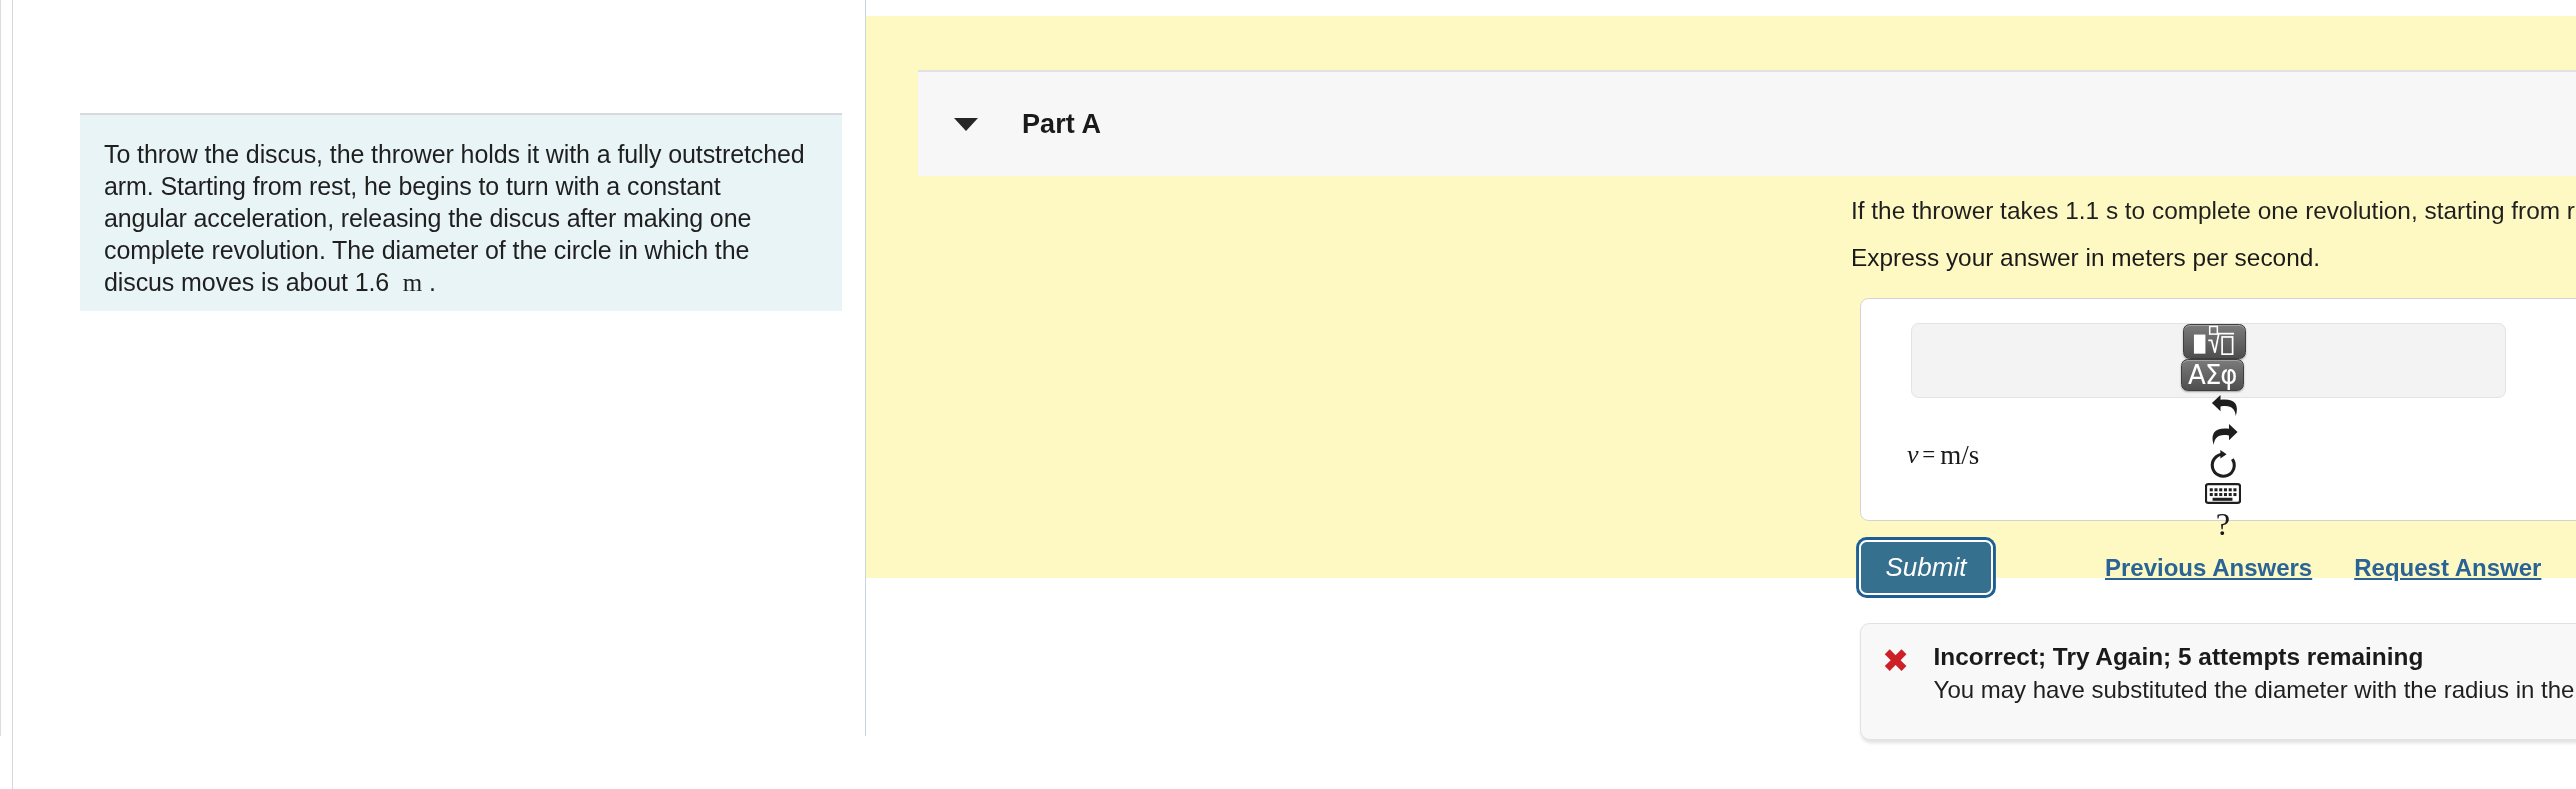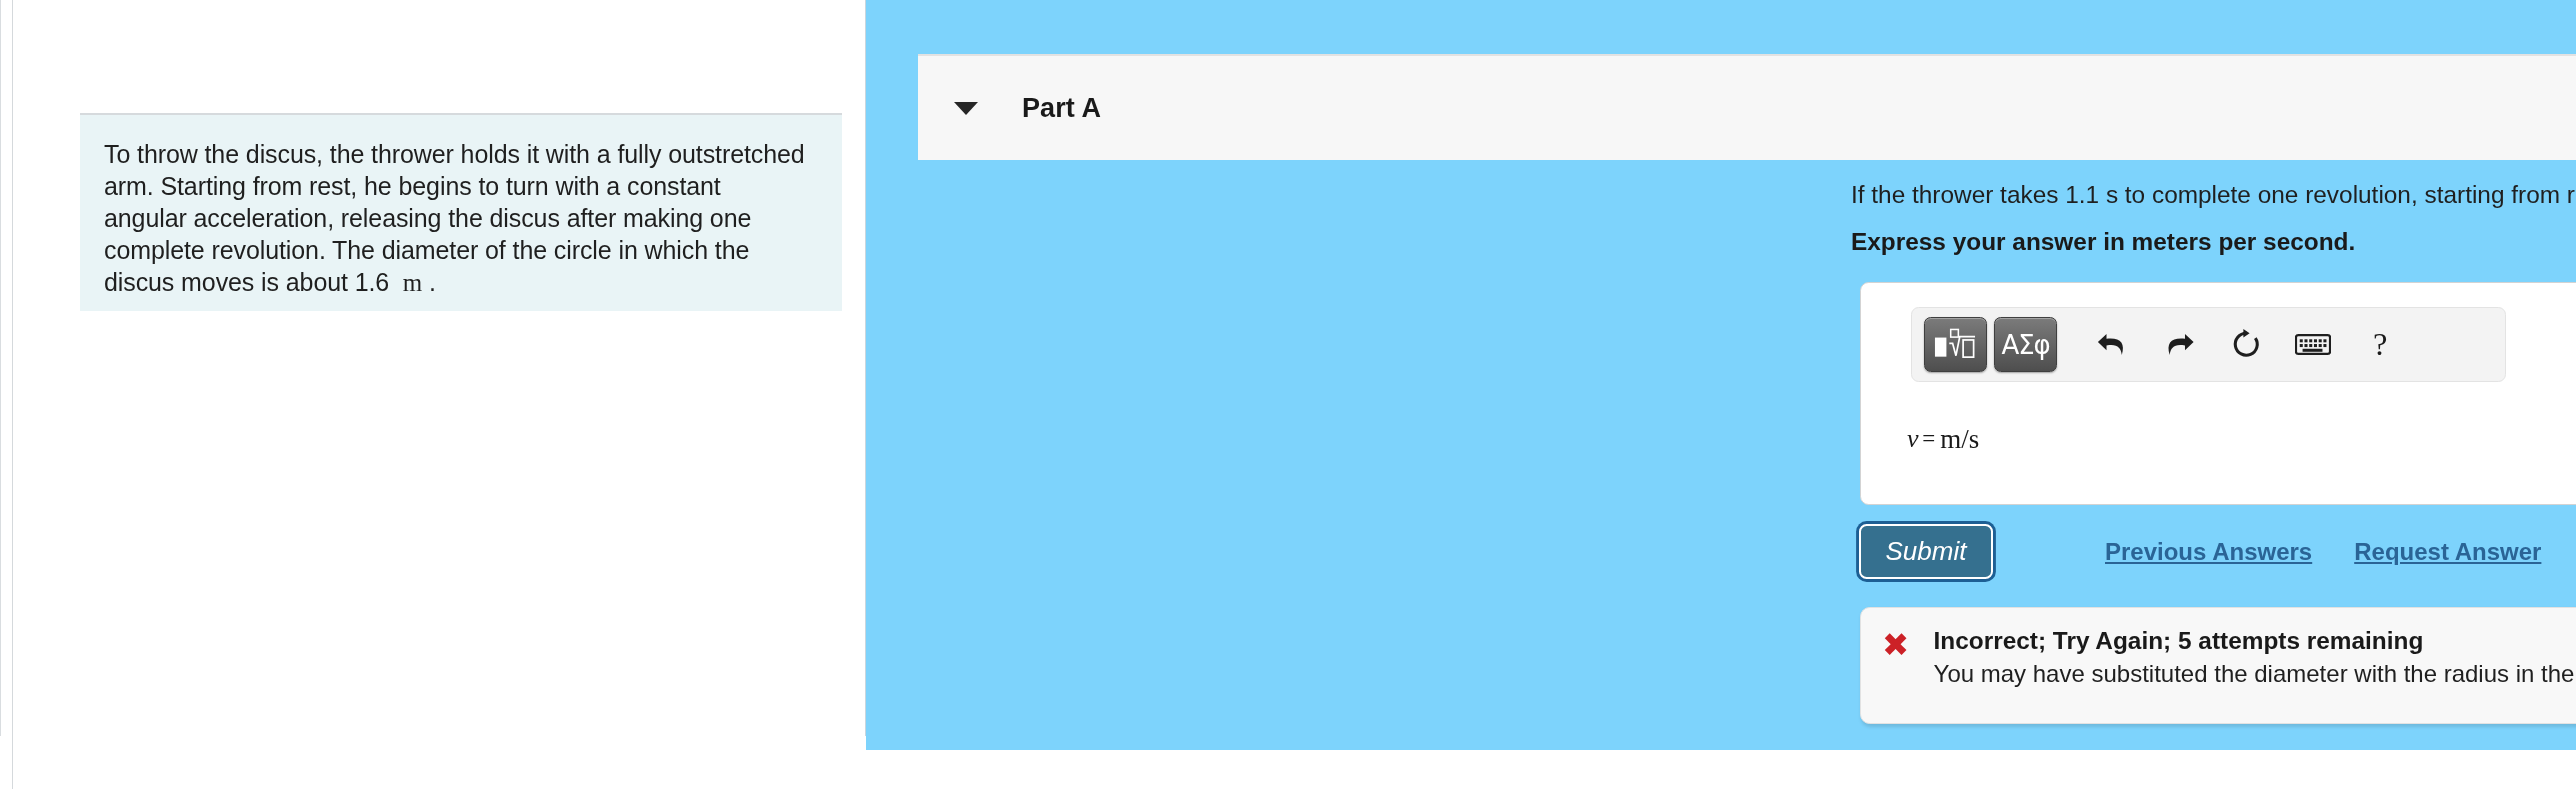--- a/index.html
+++ b/index.html
@@ -67,24 +67,24 @@
 
   .mathvar {
     font-family: "Liberation Serif", serif;
     font-style: normal;
   }
 
   
   .right-pane {
     position: absolute;
     left: 866px;
-    top: 0;
+    top: 16px;
     right: 0;
-    height: 750px;
-    background: #7dd3fc;
+    height: 562px;
+    background: #fef9c3;
   }
 
   .part-header {
     position: absolute;
     left: 52px;
     top: 54px;
     right: 0;
     height: 106px;
     background: #f7f7f7;
     border-top: 2.9px solid #e2e2e2;
@@ -118,21 +118,21 @@
     font-size: 24.4px;
     color: #1f1f1f;
     white-space: nowrap;
   }
 
   .express-line {
     position: absolute;
     left: 985px;
     top: 228px;
     font-size: 24.4px;
-    font-weight: bold;
+    font-weight: normal;
     color: #1a1a1a;
     white-space: nowrap;
   }
 
   
   .answer-panel {
     position: absolute;
     left: 994px;
     top: 282px;
     width: 765px;
@@ -148,20 +148,21 @@
     left: 50px;
     top: 24px;
     width: 595px;
     height: 75px;
     background: #f3f3f3;
     border: 1px solid #e3e3e3;
     border-radius: 7.6px;
     box-sizing: border-box;
     display: flex;
     align-items: center;
+    flex-direction: column;
   }
 
   .tb-btn {
     width: 63px;
     height: 55px;
     margin-left: 11.5px;
     border-radius: 6.7px;
     background: linear-gradient(#7b7b7b, #4e4e4e);
     border: 1px solid #3f3f3f;
     box-shadow: inset 0 1px 0 rgba(255,255,255,0.3), 0 1px 1.9px rgba(0,0,0,0.35);

